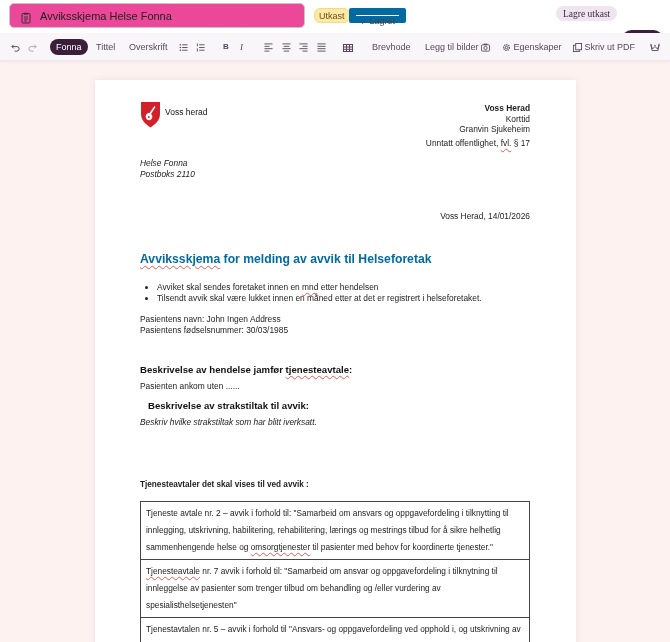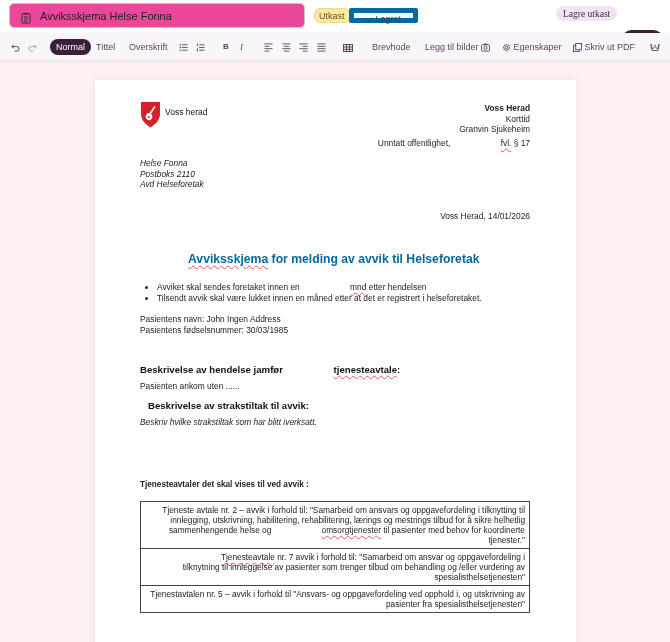--- a/index.html
+++ b/index.html
@@ -4,39 +4,39 @@
   <style>
     * { box-sizing: border-box; margin: 0; padding: 0; }
     html, body { width: 670px; height: 642px; overflow: hidden; }
     body { font-family: "Liberation Sans", "DejaVu Sans", sans-serif; background: #fdf2f0; color: #1f1f1f; position: relative; }
 
     .topbar { position: absolute; left: 0; top: 0; width: 670px; height: 33px; background: #ffffff; }
     .title-field { position: absolute; left: 9px; top: 3px; width: 296px; height: 25px; border: 1px solid #c9c3c8; border-radius: 5px; display: flex; align-items: center; padding-left: 10px; background: #ec4899; }
     .title-field .doc-icon { width: 12px; height: 12px; margin-right: 8px; display: inline-block; }
     .title-field input { border: none; outline: none; font-family: "Liberation Sans", sans-serif; font-size: 11px; color: #222; width: 240px; background: transparent; }
     .badge-draft { position: absolute; left: 314px; top: 8px; height: 15px; padding: 0 4px; background: #fde9a7; color: #6a4f16; font-size: 9px; line-height: 15px; border-radius: 6px; border: 1px solid #f4d981; }
-    .badge-saved { position: absolute; left: 349px; top: 8px; height: 15px; padding: 0 12px; background: #fff; color: #444; font-size: 9px; line-height: 13px; border: 5px solid #0369a1; border-radius: 2px; }
+    .badge-saved { position: absolute; left: 349px; top: 8px; height: 15px; padding: 0 4px; background: #fff; color: #444; font-size: 9px; line-height: 13px; border: 7px solid #0369a1; border-radius: 2px; }
     .btn-save-draft { position: absolute; left: 556px; top: 6px; height: 15px; padding: 0 7px; background: #f0e4f1; color: #3e2a45; font-size: 9.5px; border: none; border-radius: 10px; font-family: Liberation Serif, serif; }
     .btn-sign { position: absolute; left: 622px; top: 6px; height: 19px; padding: 0 7px; background: #3b1e3a; color: #fff; font-size: 9.5px; border: none; border-radius: 10px; font-family: "Liberation Sans", sans-serif; margin-top: 24px; }
 
     .toolbar { position: absolute; left: 0; top: 33px; width: 670px; height: 28px; background: #f8f6f9; border-bottom: 1px solid #ece8ec; box-shadow: 0 1px 3px rgba(0,0,0,0.05); }
     .tb { position: absolute; top: 6px; height: 16px; line-height: 16px; font-size: 9px; color: #5a4560; cursor: pointer; white-space: nowrap; }
     .tb svg { vertical-align: middle; }
     .tb-normal { background: #3b1e3a; color: #fff; border-radius: 8px; padding: 0 6px; }
 
     .page { position: absolute; left: 95px; top: 80px; width: 481px; height: 570px; background: #ffffff; box-shadow: 0 0 6px rgba(180,140,140,0.18); }
     .doc { position: absolute; font-size: 8.4px; color: #222; line-height: 10.5px; }
     .logo-text { position: absolute; left: 165px; top: 107px; font-size: 8.5px; color: #111; font-weight: 500; }
     .right { text-align: right; }
-    .spell { text-decoration: underline wavy #e05a5a; text-decoration-thickness: 0.6px; text-underline-offset: 1.5px; margin-left: 48px; }
+    .spell { text-decoration: underline wavy #e05a5a; text-decoration-thickness: 0.6px; text-underline-offset: 1.5px; }
     .h1 { font-size: 12.2px; font-weight: bold; color: #0369a1; }
     .h2 { font-size: 9.6px; font-weight: bold; color: #111; }
     ul.bullets { list-style: disc; padding-left: 17px; }
     .table { position: absolute; left: 140px; top: 501px; width: 390px; border: 1px solid #444; }
-    .cell { padding: 3px 4px 3px 5px; font-size: 8.3px; line-height: 10px; color: #222; border-bottom: 1px solid #444; text-align: right; }
+    .cell { padding: 3px 4px 3px 5px; font-size: 8.3px; line-height: 17px; color: #222; border-bottom: 1px solid #444; }
     .cell:last-child { border-bottom: none; }
   </style>
 </head>
 <body>
 
 <div class="topbar">
   <div class="title-field">
     <span class="doc-icon">
       <svg width="12" height="12" viewBox="0 0 12 12">
           <rect x="2" y="1.5" width="8" height="9.5" rx="1" fill="none" stroke="#333" stroke-width="1"></rect>
@@ -65,21 +65,21 @@
         <path d="M3 2 L1 4 L3 6" fill="none" stroke="#5a4560" stroke-width="1.1"></path>
         <path d="M1 4 H6.5 A2.5 2.5 0 0 1 6.5 9 H4" fill="none" stroke="#5a4560" stroke-width="1.1"></path>
       </svg>
   </span>
   <span class="tb" style="left:28px">
     <svg width="9" height="9" viewBox="0 0 10 10">
         <path d="M7 2 L9 4 L7 6" fill="none" stroke="#b0a5b3" stroke-width="1.1"></path>
         <path d="M9 4 H3.5 A2.5 2.5 0 0 0 3.5 9 H6" fill="none" stroke="#b0a5b3" stroke-width="1.1"></path>
       </svg>
   </span>
-  <span class="tb tb-normal" style="left:50px">Normal</span>
+  <span class="tb tb-normal" style="left:50px">Fonna</span>
   <span class="tb" style="left:96px">Tittel</span>
   <span class="tb" style="left:129px">Overskrift</span>
   <span class="tb" style="left:179px">
     <svg width="9" height="9" viewBox="0 0 10 10">
         <circle cx="1.5" cy="2" r="0.9" fill="#5a4560"></circle>
         <circle cx="1.5" cy="5" r="0.9" fill="#5a4560"></circle>
         <circle cx="1.5" cy="8" r="0.9" fill="#5a4560"></circle>
         <line x1="3.5" y1="2" x2="9.5" y2="2" stroke="#5a4560"></line>
         <line x1="3.5" y1="5" x2="9.5" y2="5" stroke="#5a4560"></line>
         <line x1="3.5" y1="8" x2="9.5" y2="8" stroke="#5a4560"></line>
@@ -194,21 +194,20 @@
   <div>Korttid</div>
   <div>Granvin Sjukeheim</div>
 </div>
 <div class="doc right" style="left:330px;top:138px;width:200px;">
   <span>Unntatt offentlighet, </span><span class="spell">fvl.</span><span> § 17</span>
 </div>
 
 <div class="doc" style="left:140px;top:158px;width:200px;font-style:italic;">
   <div>Helse Fonna</div>
   <div>Postboks 2110</div>
-  <div>Avd Helseforetak</div>
 </div>
 
 <div class="doc right" style="left:380px;top:211px;width:150px;">Voss Herad, 14/01/2026</div>
 
 <div class="doc h1" style="left:140px;top:252px;width:390px;line-height:14px;">
   <span class="spell">Avviksskjema</span><span> for melding av avvik til Helseforetak</span>
 </div>
 
 <div class="doc" style="left:140px;top:282px;width:390px;">
   <ul class="bullets">

